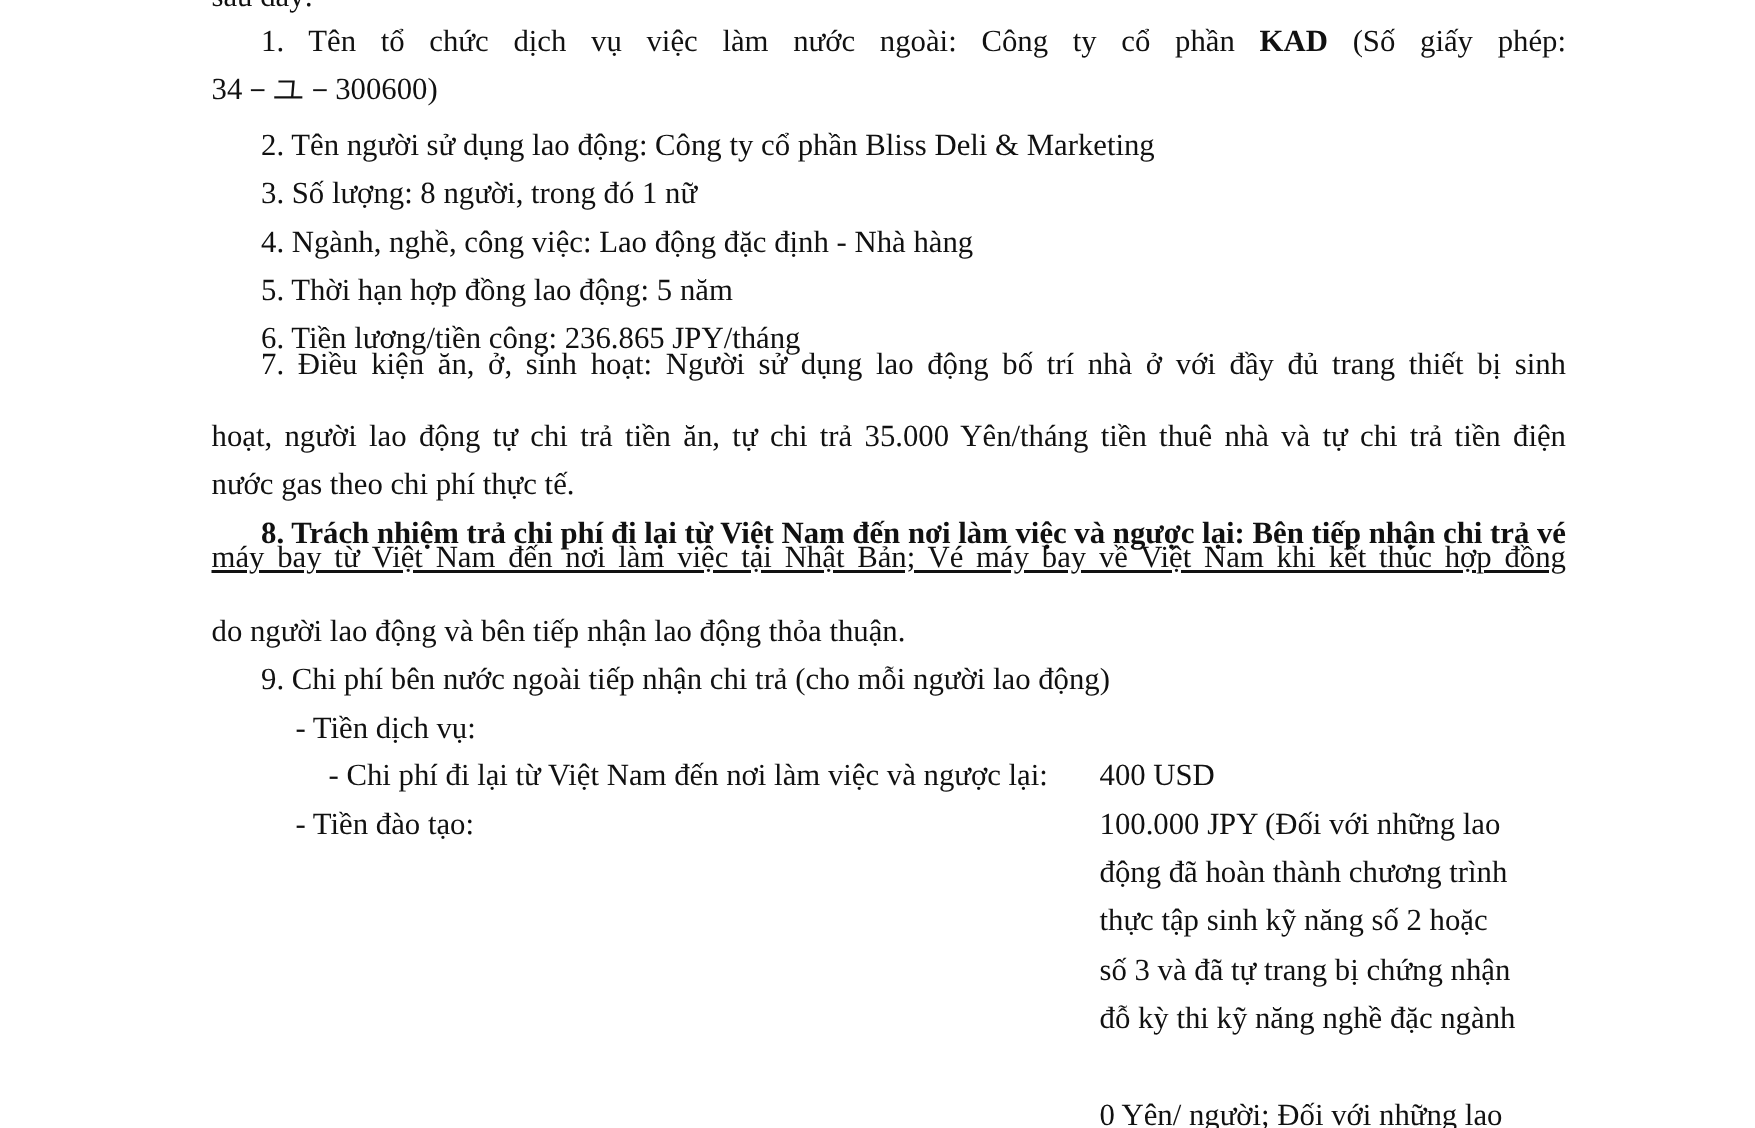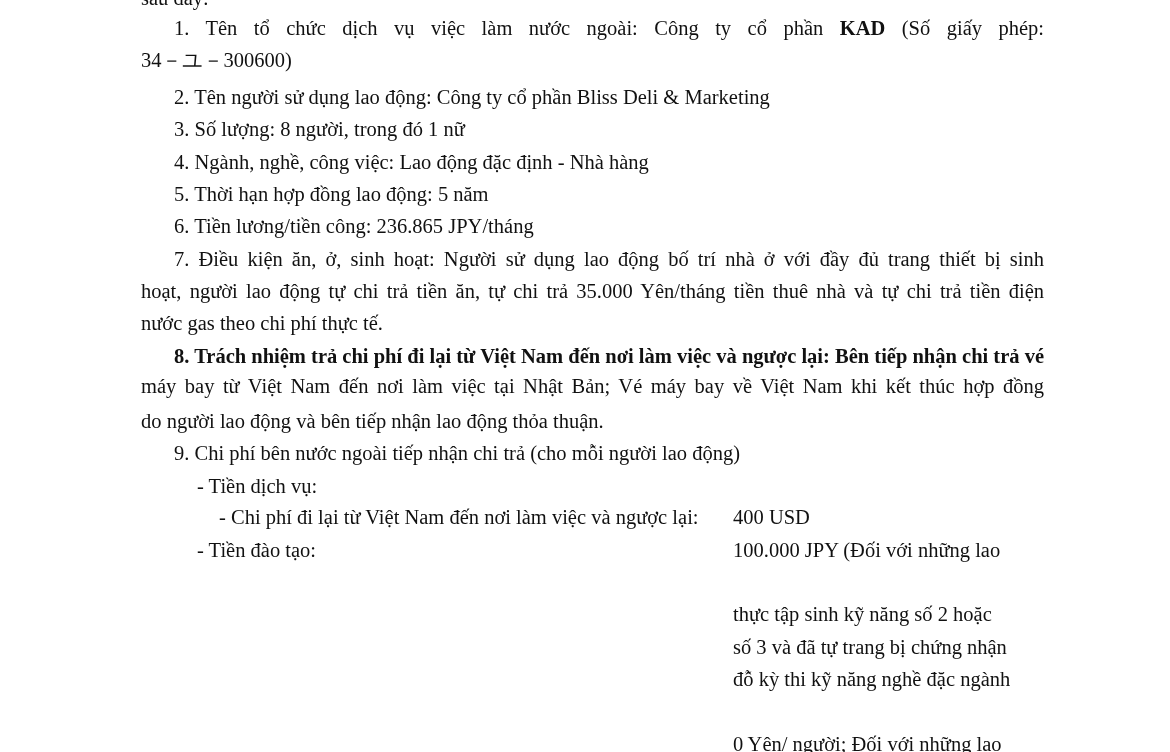--- a/index.html
+++ b/index.html
@@ -79,35 +79,36 @@
   </div>
   <div class="line" style="left:174px; top:182px;">
     <span>5.</span>
     <span>Thời hạn hợp đồng lao động: 5 năm</span>
   </div>
   <div class="line" style="left:174px; top:214px;">
     <span>6.</span>
     <span>Tiền lương/tiền công: 236.865 JPY/tháng</span>
   </div>
 
-  <div class="line justify" style="left:141px; top:247px; text-indent:33px;">7. Điều kiện ăn, ở, sinh hoạt: Người sử dụng lao động bố trí nhà ở với đầy đủ trang thiết bị sinh</div>
+  <div class="line justify" style="left:141px; top:231px; text-indent:33px;">7. Điều kiện ăn, ở, sinh hoạt: Người sử dụng lao động bố trí nhà ở với đầy đủ trang thiết bị sinh</div>
   <div class="line justify" style="left:141px; top:279px;">hoạt, người lao động tự chi trả tiền ăn, tự chi trả 35.000 Yên/tháng tiền thuê nhà và tự chi trả tiền điện</div>
   <div class="line" style="left:141px; top:311px;">nước gas theo chi phí thực tế.</div>
 
   <div class="line justify" style="left:141px; top:344px; text-indent:33px;font-weight:bold;">8. Trách nhiệm trả chi phí đi lại từ Việt Nam đến nơi làm việc và ngược lại: Bên tiếp nhận chi trả vé</div>
-  <div class="line justify" style="left:141px; top:374px;">máy bay từ Việt Nam đến nơi làm việc tại Nhật Bản; Vé máy bay về Việt Nam khi kết thúc hợp đồng</div>
+  <div class="line justify" style="left:141px; top:360px;text-decoration:underline;">máy bay từ Việt Nam đến nơi làm việc tại Nhật Bản; Vé máy bay về Việt Nam khi kết thúc hợp đồng</div>
   <div class="line" style="left:141px; top:409px;">do người lao động và bên tiếp nhận lao động thỏa thuận.</div>
 
   <div class="line" style="left:174px; top:441px;">9. Chi phí bên nước ngoài tiếp nhận chi trả (cho mỗi người lao động)</div>
 
   <div class="line" style="left:197px; top:474px;">- Tiền dịch vụ:</div>
 
   <div class="line" style="left:197px; top:505px;margin-left:22px;">- Chi phí đi lại từ Việt Nam đến nơi làm việc và ngược lại:</div>
   <div class="col-right" style="top:505px;">400 USD</div>
 
   <div class="line" style="left:197px; top:538px;">- Tiền đào tạo:</div>
   <div class="col-right" style="top:538px;">100.000 JPY (Đối với những lao</div>
+  <div class="col-right" style="top:570px;">động đã hoàn thành chương trình</div>
   <div class="col-right" style="top:602px;">thực tập sinh kỹ năng số 2 hoặc</div>
   <div class="col-right" style="top:635px;">số 3 và đã tự trang bị chứng nhận</div>
   <div class="col-right" style="top:667px;">đỗ kỳ thi kỹ năng nghề đặc ngành</div>
   <div class="col-right" style="top:732px;">0 Yên/ người; Đối với những lao</div>
 
 </div>
 
 </body></html>

